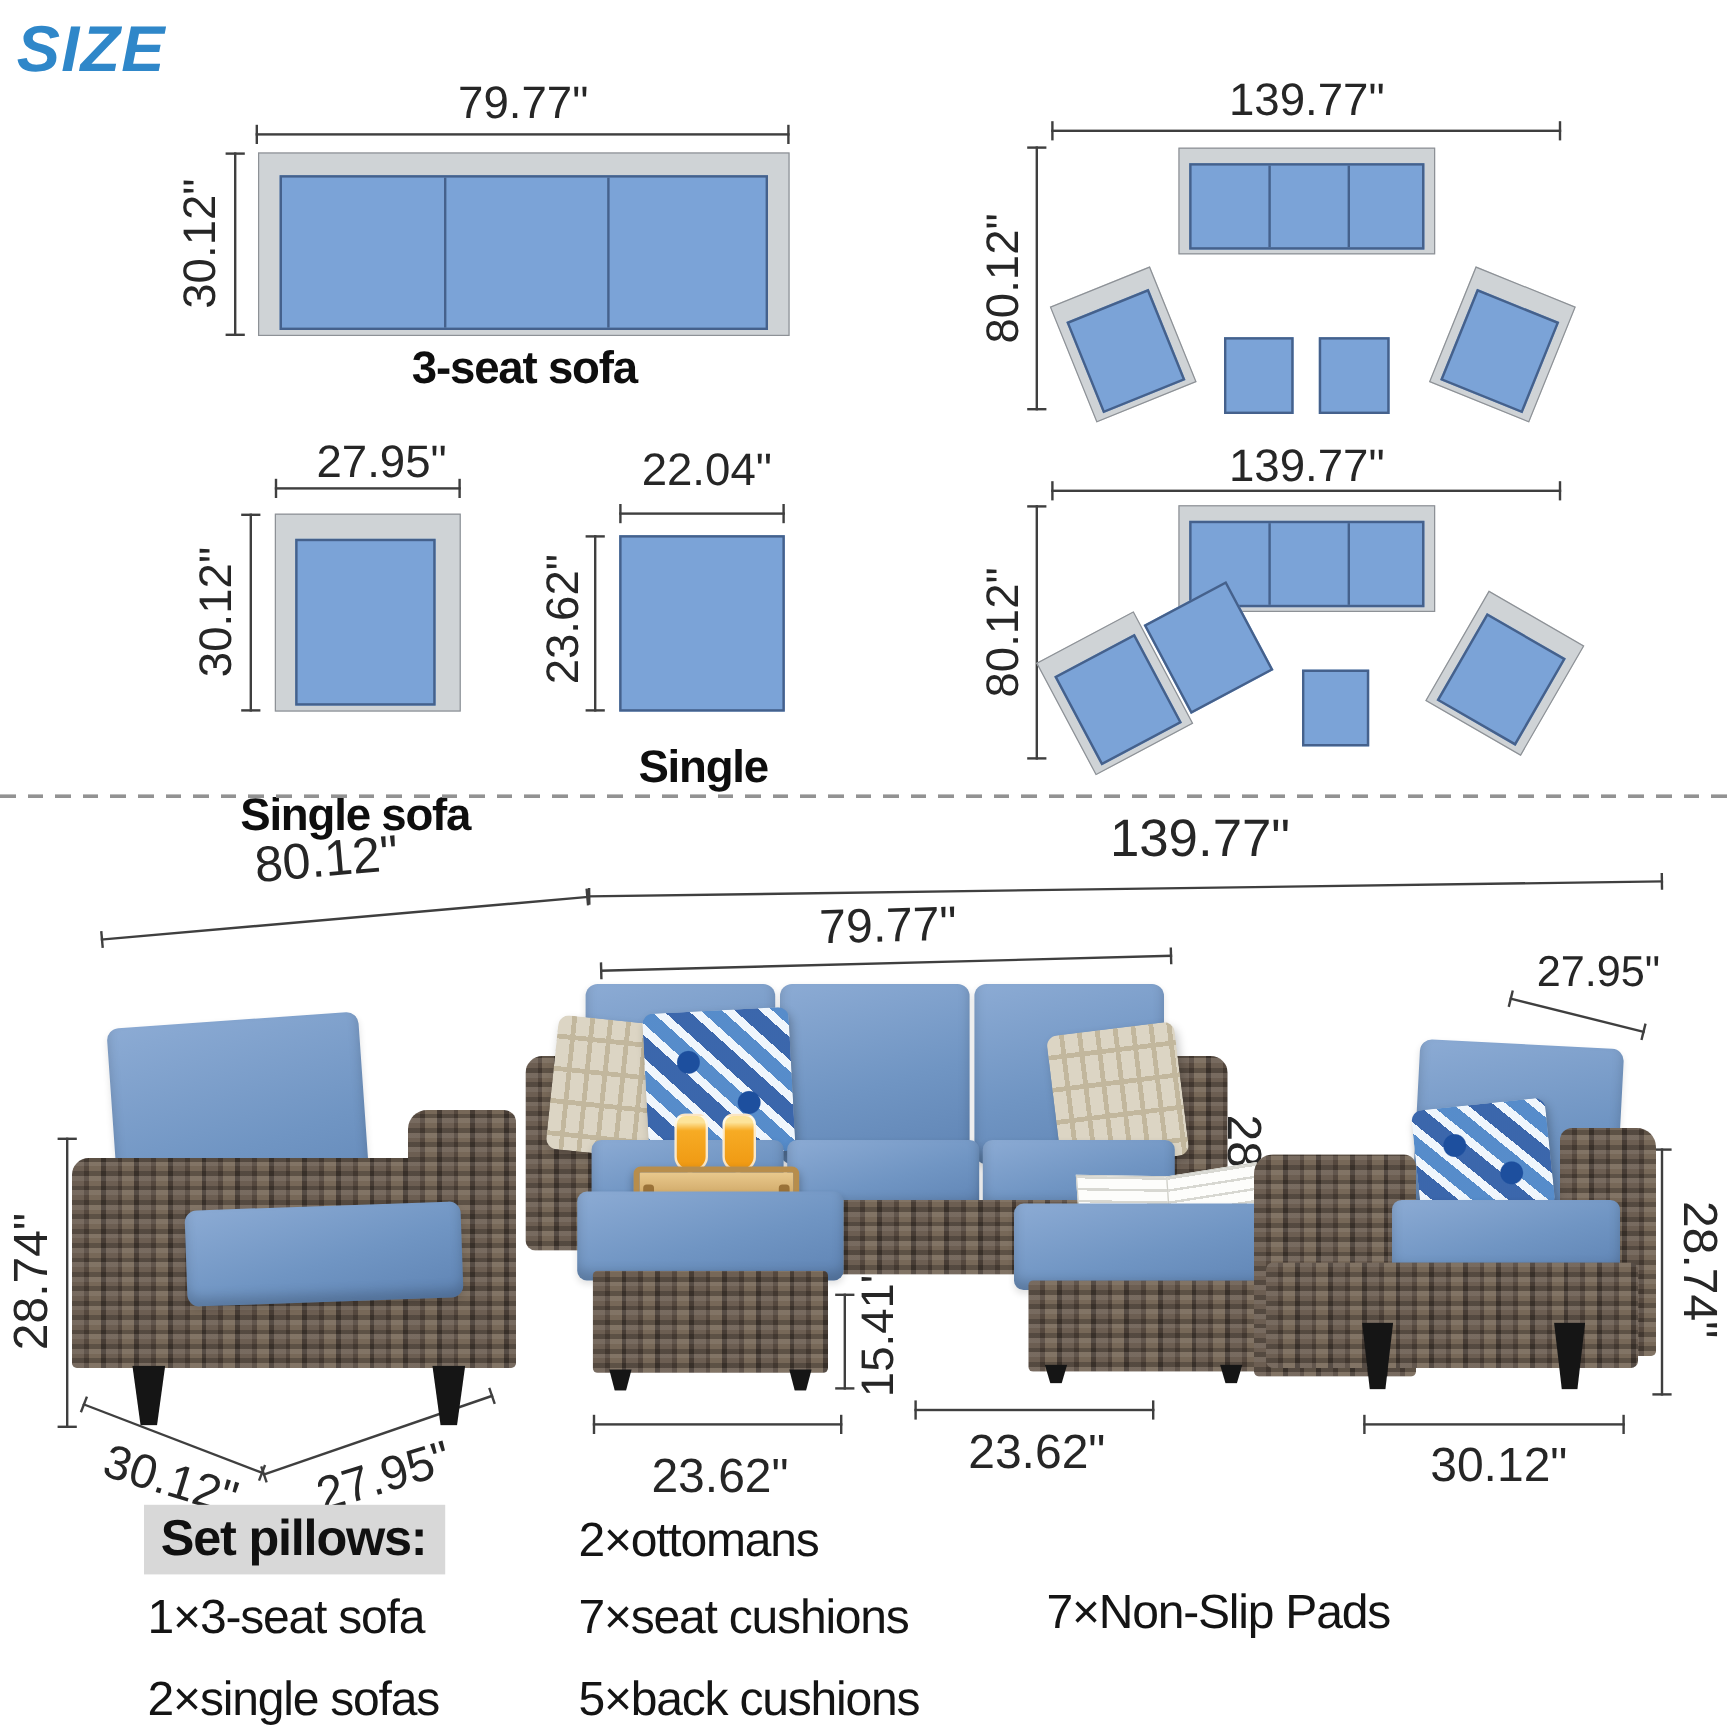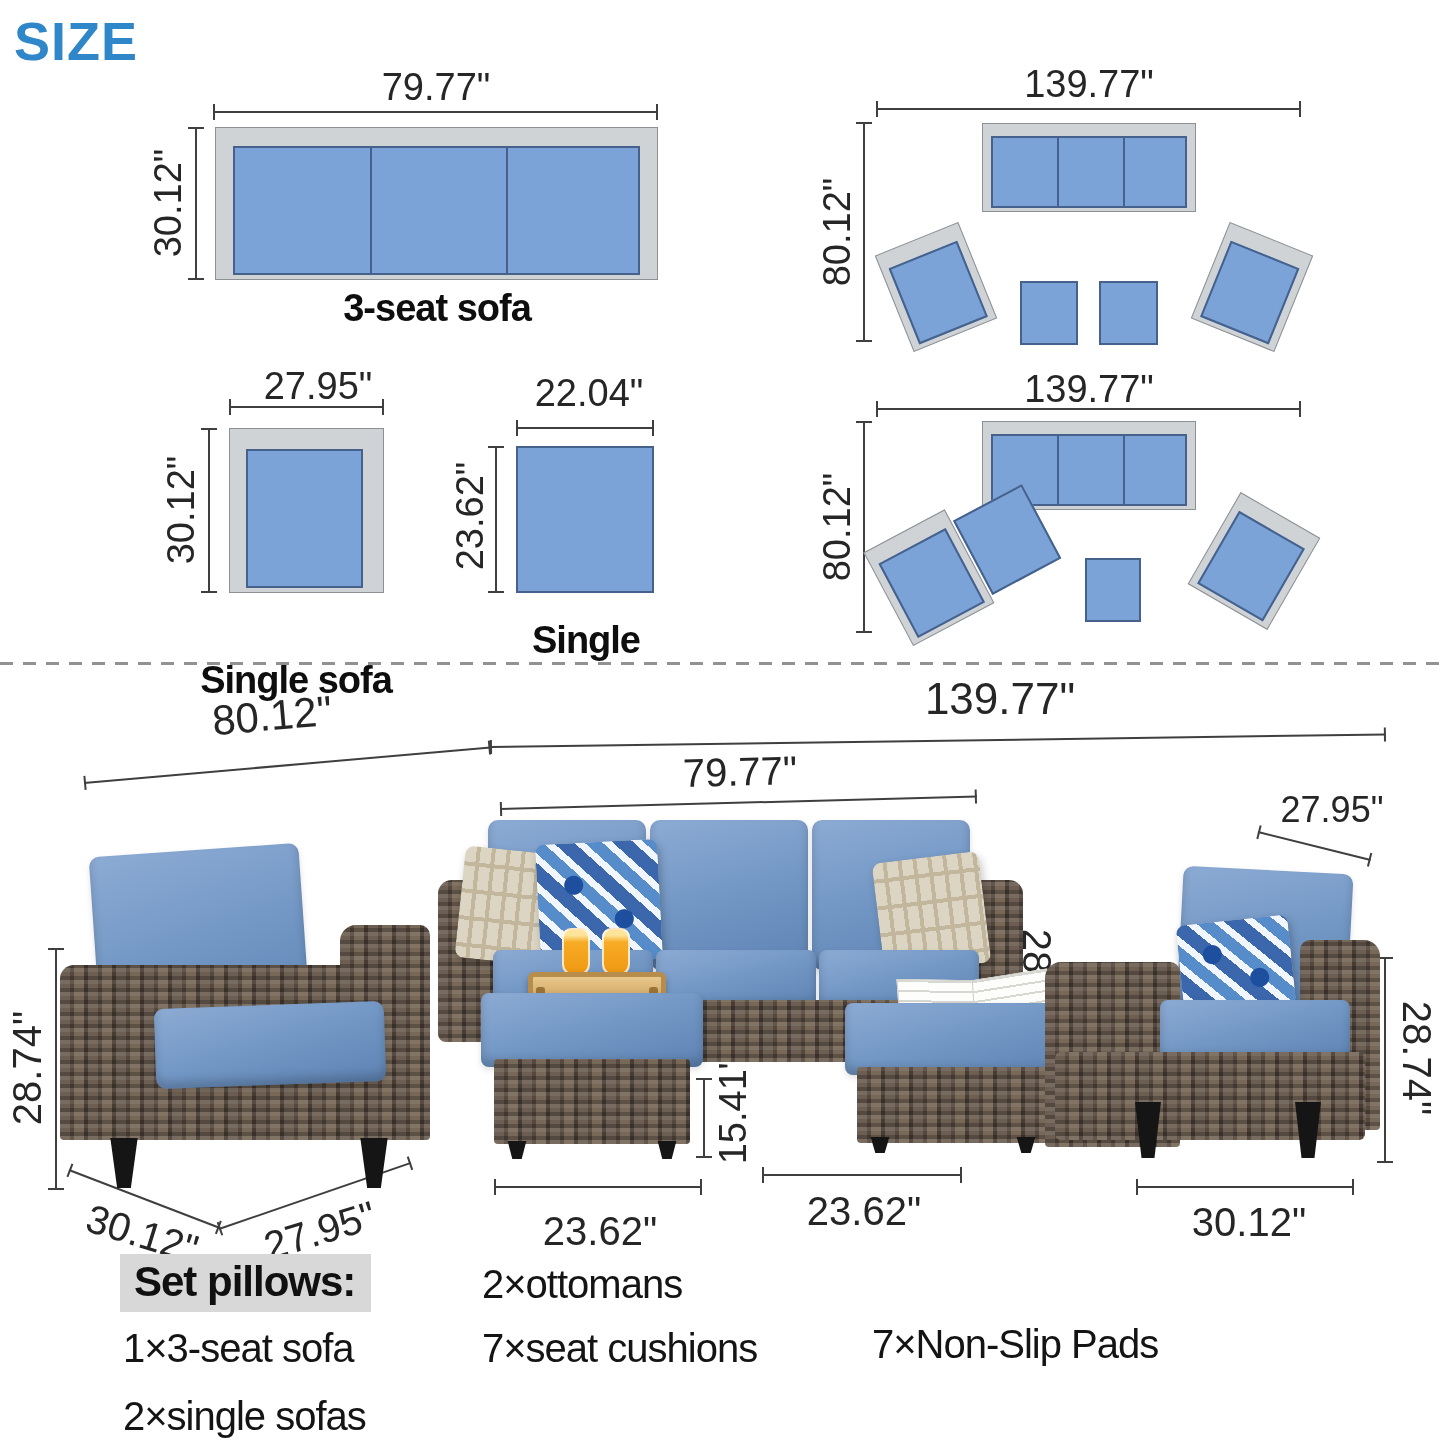--- a/index.html
+++ b/index.html
@@ -63,21 +63,21 @@
   .glass .foot{width:20px;height:4px;margin:0 auto;background:rgba(165,180,195,.95);border-radius:2px;}
   .book{position:absolute;width:150px;height:42px;transform:rotate(-4deg);}
   .book .page{position:absolute;top:0;width:74px;height:40px;background:#fdfdfb;border:1px solid #cfcfc8;
     background-image:repeating-linear-gradient(0deg,transparent 0 8px,#d8d8d2 8px 10px);}
   .book .page.left{left:0;transform:skewY(5deg);}
   .book .page.right{left:75px;transform:skewY(-5deg);}
   
   .inc-head{position:absolute;background:#d8d8d8;font-weight:bold;font-size:42px;color:#101010;
     padding:4px 16px 6px 14px;white-space:nowrap;letter-spacing:-1px;}
   .inc-item{position:absolute;font-size:40px;color:#141414;white-space:nowrap;letter-spacing:-1px;}
-  .size-title{position:absolute;left:14px;top:10px;font-size:54px;font-weight:bold;
+  .size-title{position:absolute;left:14px;top:10px;font-size:54px;font-weight:bold;font-style:italic;
     color:#2f87c9;letter-spacing:1px;}
 </style>
 </head>
 <body>
 
 <div class="canvas">
 
   <div class="size-title">SIZE</div>
 
   <div class="dimtext" style="left:436px;top:87px;">79.77"</div>
@@ -256,15 +256,16 @@
     <div class="wicker" style="left:10px;top:200px;width:310px;height:88px;border-radius:6px;"></div>
     <div class="leg" style="left:85px;top:250px;width:36px;height:56px;"></div>
     <div class="leg" style="left:245px;top:250px;width:36px;height:56px;"></div>
   </div>
 
   <div class="inc-head" style="left:120px;top:1254px;">Set pillows:</div>
   <div class="inc-item" style="left:123px;top:1326px;">1×3-seat sofa</div>
   <div class="inc-item" style="left:123px;top:1394px;">2×single sofas</div>
   <div class="inc-item" style="left:482px;top:1262px;">2×ottomans</div>
   <div class="inc-item" style="left:482px;top:1326px;">7×seat cushions</div>
+  <div class="inc-item" style="left:482px;top:1394px;">5×back cushions</div>
   <div class="inc-item" style="left:872px;top:1322px;">7×Non-Slip Pads</div>
 
 </div>
 
 </body></html>

